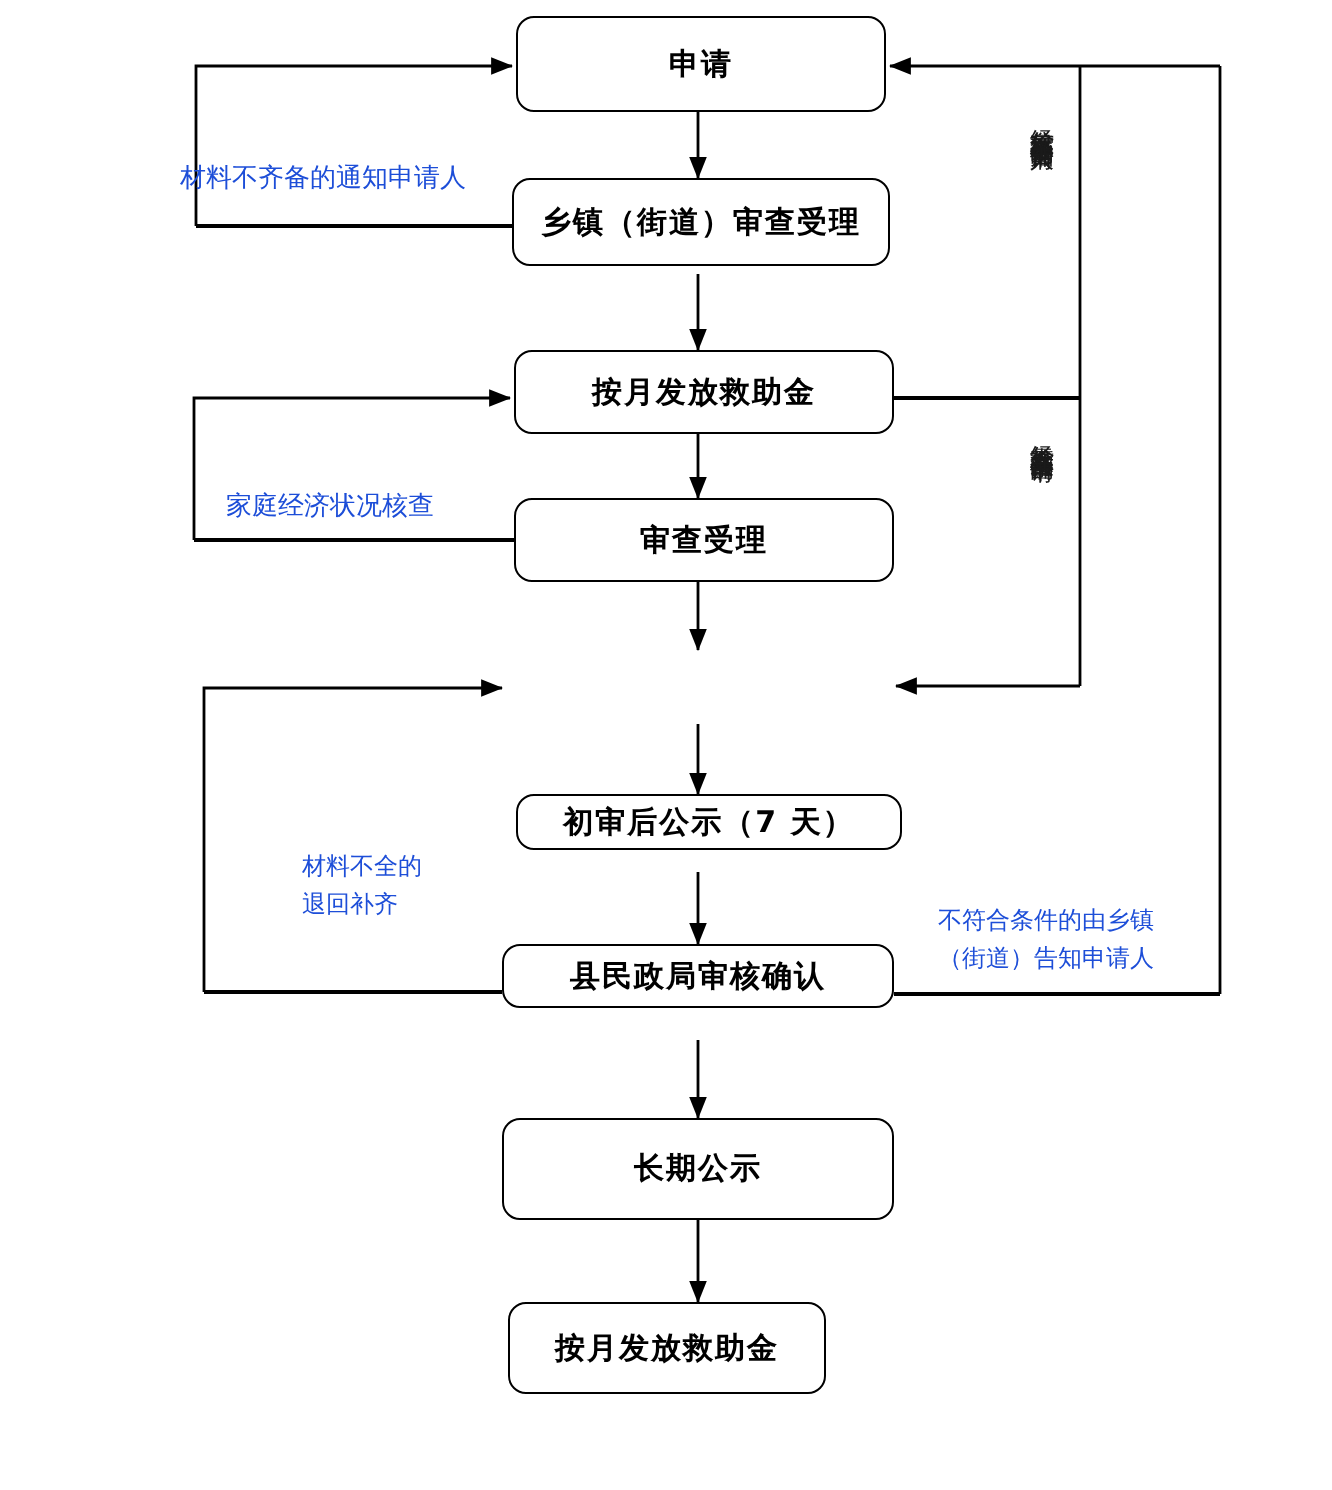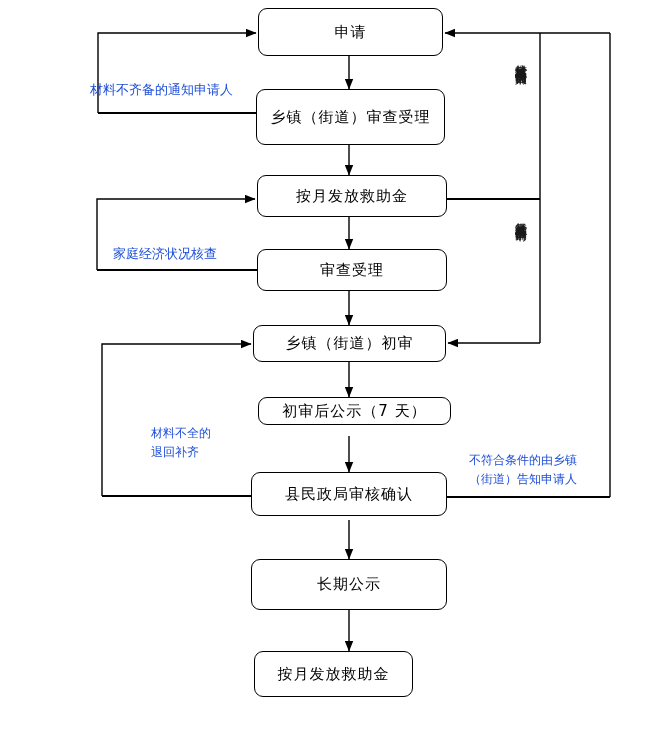--- a/index.html
+++ b/index.html
@@ -12,21 +12,21 @@
     overflow:hidden;
   }
   #wires{position:absolute;left:0;top:0;width:666px;height:745px;}
   .node{
     position:absolute;
     box-sizing:border-box;
     background:#fff;
     border:1.5px solid #000;
     border-radius:9px;
     display:flex;align-items:center;justify-content:center;
-    font-size:15px;font-weight:normal;letter-spacing:1px;
+    font-size:15px;font-weight:bold;letter-spacing:1px;
     white-space:nowrap;
   }
   .elabel{
     position:absolute;
     font-size:13px;color:#1d4ed8;
     white-space:pre-line;
     line-height:19px;
   }
   .elabel.small{font-size:12px;}
   .vlabel{
@@ -72,31 +72,30 @@
       <path d="M540 33 V343"></path>
       <path d="M540 343 H448" marker-end="url(#arr)"></path>
       <path d="M447 497 H610" stroke-width="2"></path>
       <path d="M610 497 V33"></path>
       <path d="M610 33 H445" marker-end="url(#arr)"></path>
     </g>
   </svg>
 
   <div class="node" style="left:258px;top:8px;width:185px;height:48px;">申请</div>
 
-  <div class="node" style="left:256px;top:89px;width:189px;height:56px;">乡镇（街道）审查受理</div>
+  <div class="node" style="left:256px;top:89px;width:189px;height:44px;">乡镇（街道）审查受理</div>
 
   <div class="node" style="left:257px;top:175px;width:190px;height:42px;">按月发放救助金</div>
 
   <div class="node" style="left:257px;top:249px;width:190px;height:42px;">审查受理</div>
 
-  <div class="node" style="left:253px;top:325px;width:193px;height:37px;">乡镇（街道）初审</div>
 
   <div class="node" style="left:258px;top:397px;width:193px;height:28px;">初审后公示（7 天）</div>
 
-  <div class="node" style="left:251px;top:472px;width:196px;height:44px;">县民政局审核确认</div>
+  <div class="node" style="left:251px;top:472px;width:196px;height:32px;">县民政局审核确认</div>
 
   <div class="node" style="left:251px;top:559px;width:196px;height:51px;">长期公示</div>
 
   <div class="node" style="left:254px;top:651px;width:159px;height:46px;">按月发放救助金</div>
 
   <div class="elabel" style="left:90px;top:80px;">材料不齐备的通知申请人</div>
 
   <div class="elabel" style="left:113px;top:244px;">家庭经济状况核查</div>
 
   <div class="elabel small" style="left:126px;top:424px;margin-left:25px;">材料不全的

